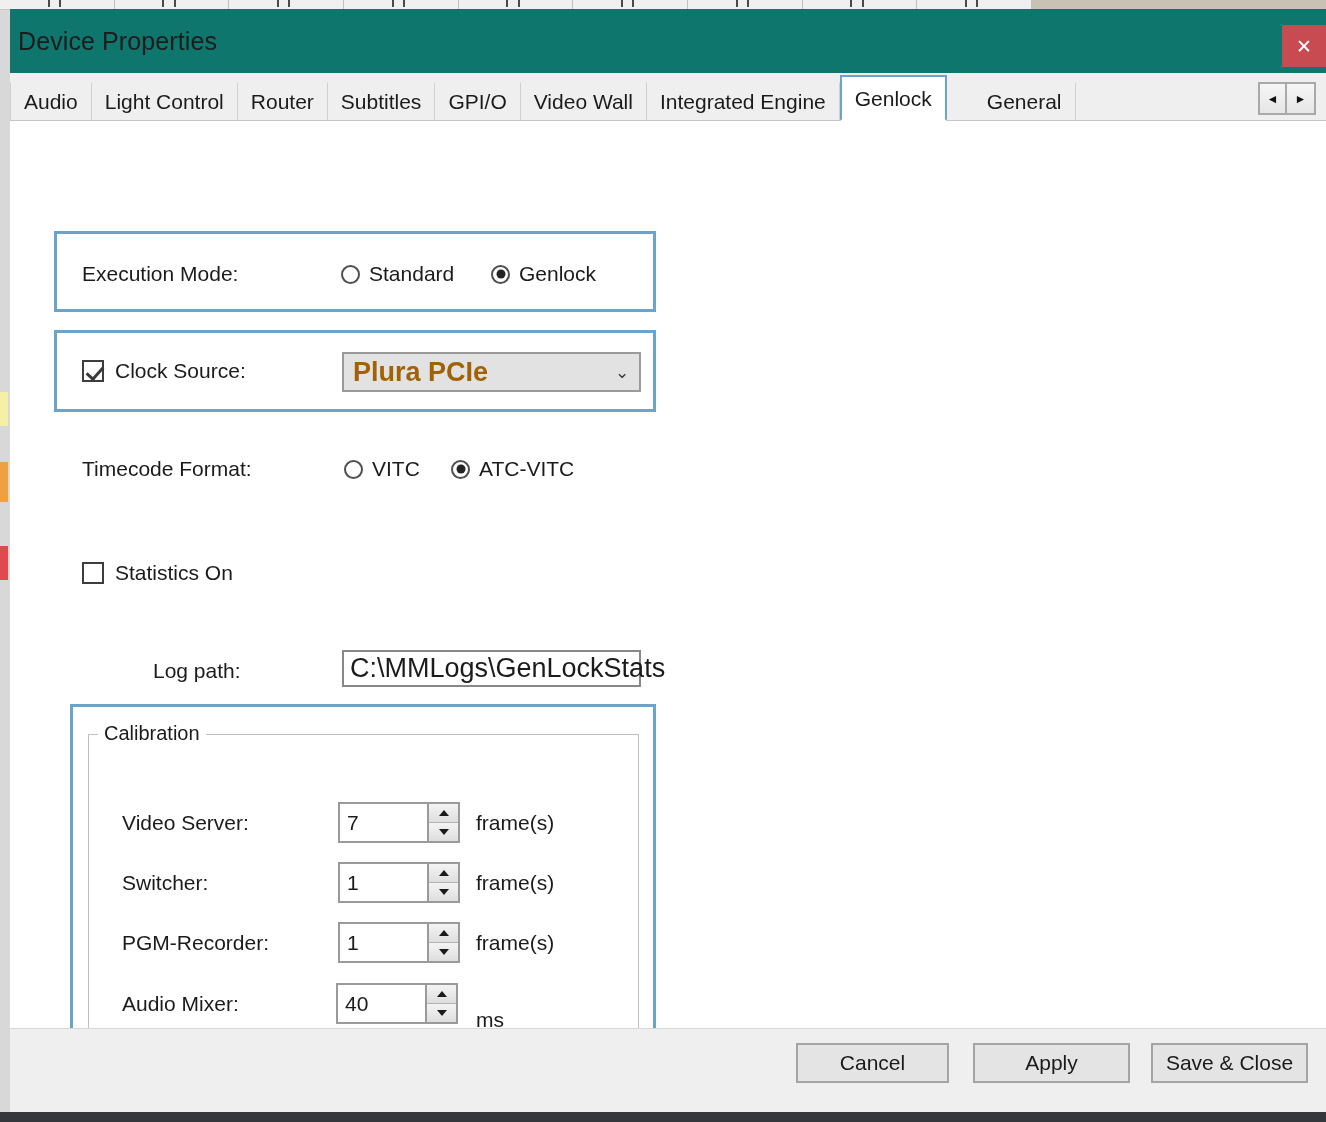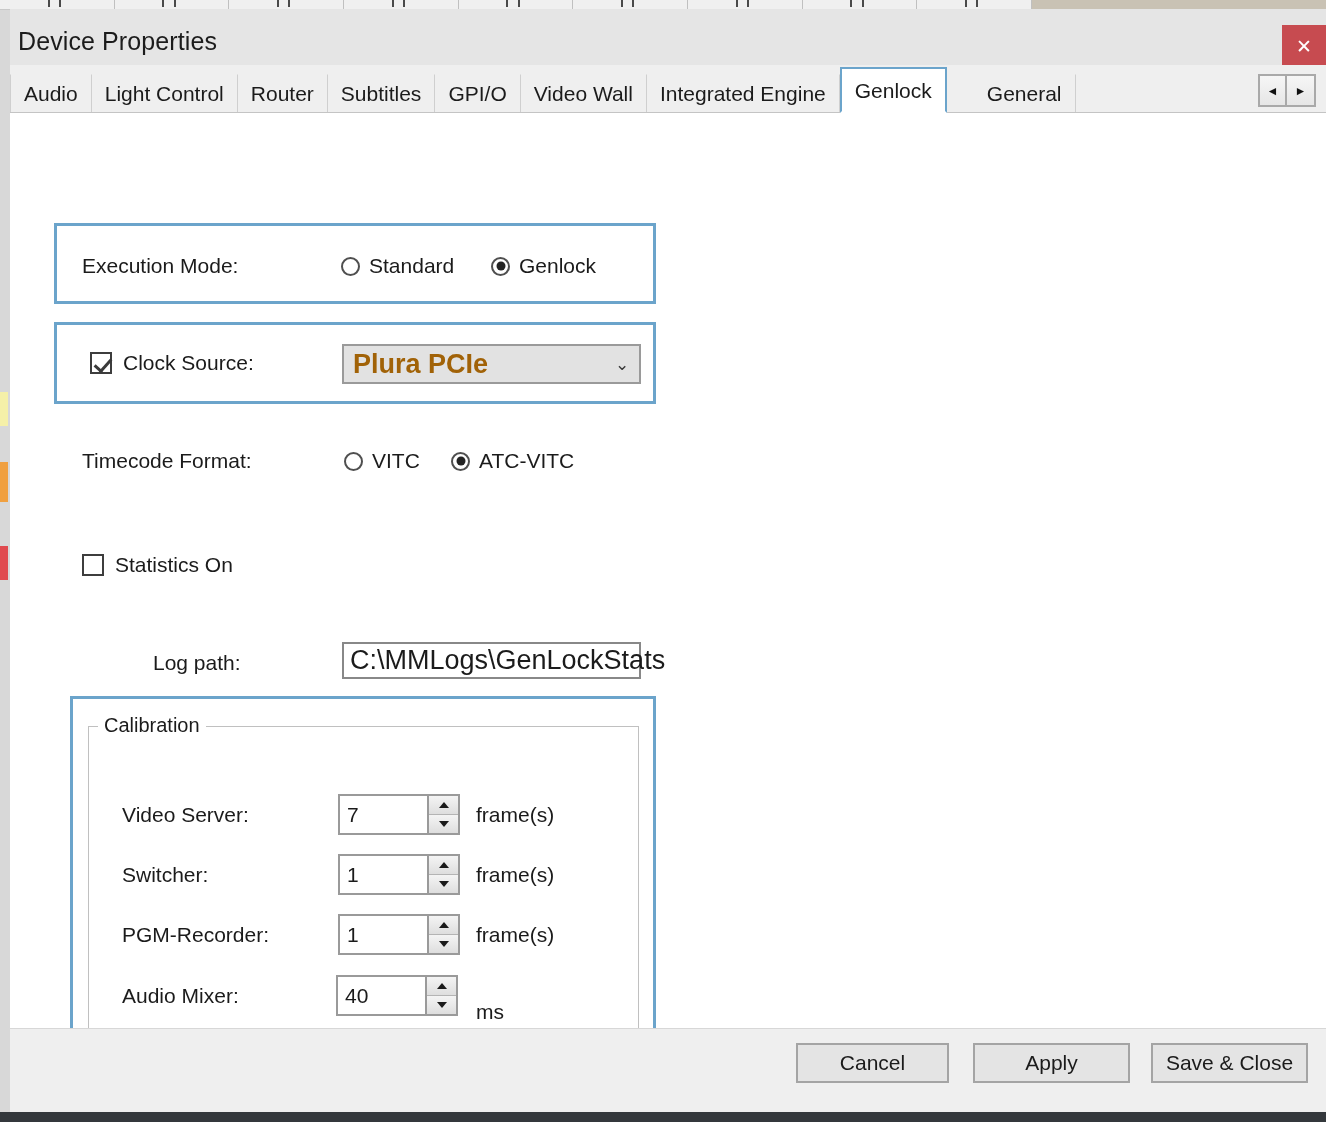--- a/index.html
+++ b/index.html
@@ -45,21 +45,21 @@
   
   #dialog {
     position: absolute; left: 10px; top: 9px;
     width: 1316px; height: 1103px;
     background: #ffffff;
     box-sizing: border-box;
   }
 
   
   #titlebar {
-    position: relative; height: 56px; background: #e5e5e5;
+    position: relative; height: 64px; background: #0f766e;
   }
   #title-text {
     position: absolute; left: 8px; top: 18px;
     font-size: 25px; color: #1c1c1c; letter-spacing: .1px;
   }
   #close-button {
     position: absolute; right: 0px; top: 16px;
     width: 44px; height: 42px;
     background: #c74b50; border: none; cursor: pointer;
     display: flex; align-items: center; justify-content: center;
@@ -316,21 +316,21 @@
     <div class="radio-wrap" style="left:331px; top:141px;">
       <span class="radio"></span>
       <span class="lbl">Standard</span>
     </div>
     <div class="radio-wrap" style="left:481px; top:141px;">
       <span class="radio checked"></span>
       <span class="lbl">Genlock</span>
     </div>
 
     <div class="hl-box" style="left:44px; top:209px; width:602px; height:82px;"></div>
-    <div class="check-wrap" style="left:72px; top:238px;margin-left:8px;">
+    <div class="check-wrap" style="left:72px; top:238px;">
       <span class="checkbox checked"></span>
       <span class="lbl">Clock Source:</span>
     </div>
     <div class="combo" style="left:332px; top:231px; width:299px; height:40px;">
       <span class="value">Plura PCIe</span>
       <span class="arrow">⌄</span>
     </div>
 
     <div class="fieldlabel" style="left:72px; top:336px;">Timecode Format:</div>
     <div class="radio-wrap" style="left:334px; top:336px;">

